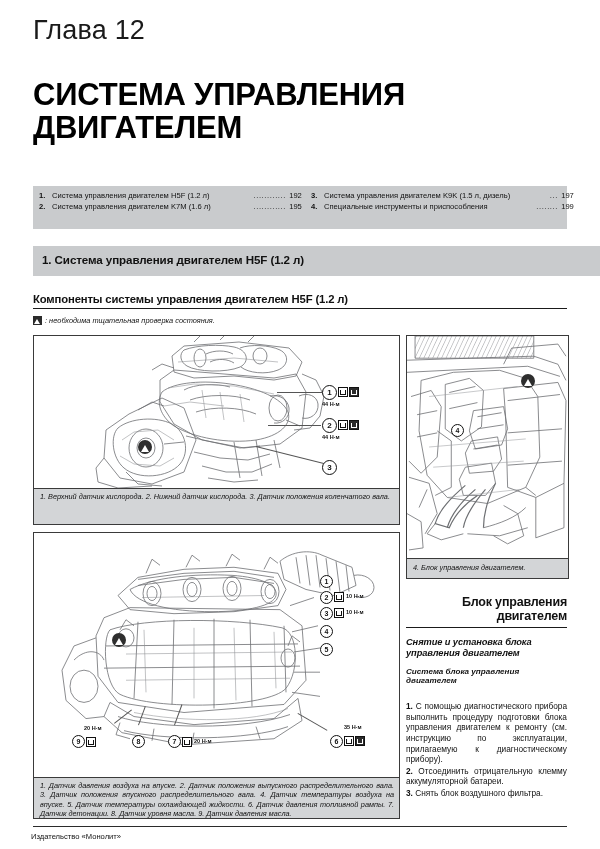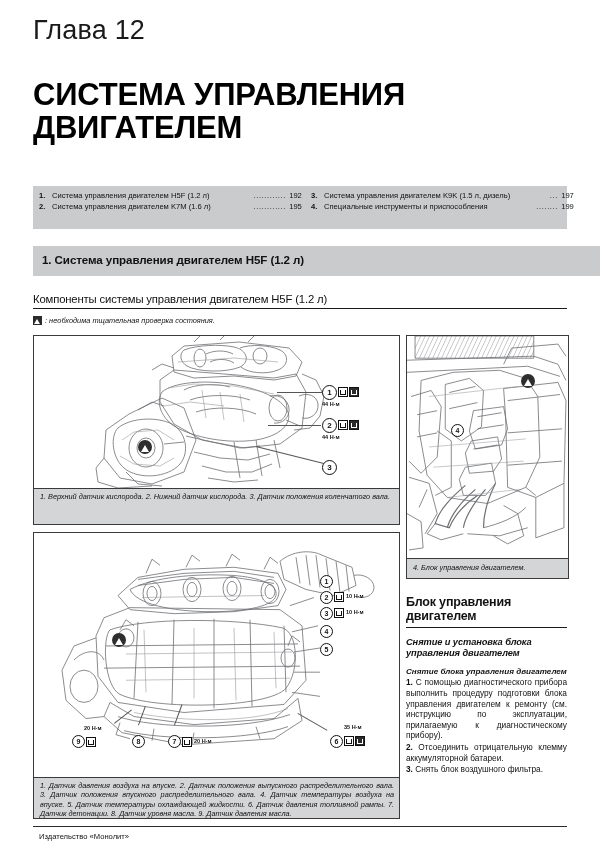--- a/index.html
+++ b/index.html
@@ -43,21 +43,21 @@
     background:#c9cbcd;
   }
   .sec-bar .t{
     position:absolute;left:9px;top:7px;
     font-size:11.6px;font-weight:bold;letter-spacing:-.1px;
   }
 
   
   .sub-head{
     position:absolute;left:33px;top:293px;width:534px;
-    font-size:11.3px;font-weight:normal;letter-spacing:-.15px;
+    font-size:11.3px;font-weight:bold;letter-spacing:-.15px;
     padding-bottom:3px;border-bottom:1.6px solid #1a1a1a;
   }
   .note-line{
     position:absolute;left:33px;top:316px;
     font-size:7.4px;font-style:italic;display:flex;align-items:center;gap:3px;
   }
   .tri-ico{
     display:inline-block;width:9px;height:9px;background:#2b2b2b;
     position:relative;vertical-align:middle;
   }
@@ -89,37 +89,37 @@
 
   #fig3{left:406px;top:335px;width:161px;height:242px;}
   #fig3 .fig-img{bottom:20px;}
   #fig3 .cap{position:absolute;left:0;right:0;bottom:0;height:20px;box-sizing:border-box;
              padding-top:4px;}
 
   
   .rcol{position:absolute;left:406px;top:595px;width:161px;}
   .rcol h2{
     margin:0;font-size:12.5px;font-weight:bold;line-height:1.15;
-    letter-spacing:-.2px;padding-bottom:3px;border-bottom:1.5px solid #1a1a1a;
+    letter-spacing:-.2px;padding-bottom:3px;border-bottom:1.5px solid #1a1a1a;text-align:right;
   }
   .rcol h3{
     margin:9px 0 0 0;font-size:9.3px;font-weight:bold;font-style:italic;
     line-height:1.18;letter-spacing:-.1px;
   }
   .rcol h4{
     margin:8px 0 0 0;font-size:8.1px;font-weight:bold;font-style:italic;
     line-height:1.2;
   }
-  .steps{margin:1px 0 0 0;font-size:8.3px;line-height:1.28;text-align:justify;}
+  .steps{margin:15px 0 0 0;font-size:8.3px;line-height:1.28;text-align:justify;}
   .steps p{margin:0 0 1px 0;}
   .steps b{font-weight:bold;}
 
   
   .foot-rule{position:absolute;left:33px;top:826px;width:534px;height:1.3px;background:#2b2b2b;}
-  .footer{position:absolute;left:39px;top:832px;font-size:7.6px;}
+  .footer{position:absolute;left:31px;top:832px;font-size:7.6px;}
 
   
   .co{
     position:absolute;width:13px;height:13px;border:1.2px solid #111;
     border-radius:50%;background:#fff;font-size:8px;font-weight:bold;
     display:flex;align-items:center;justify-content:center;line-height:1;
   }
   .co.sm{width:11px;height:11px;font-size:7px;}
   .torq{position:absolute;font-size:5.5px;font-weight:bold;white-space:nowrap;}
   .lead{position:absolute;background:#555;height:1px;transform-origin:0 0;}
@@ -468,21 +468,21 @@
       </svg>
       <div class="co sm" style="left:44px;top:88px;">4</div>
       <div class="warn-tri" style="left:114px;top:38px;"></div>
     </div>
     <div class="cap">4. Блок управления двигателем.</div>
   </div>
 
   <div class="rcol">
     <h2>Блок управления двигателем</h2>
     <h3>Снятие и установка блока управления двигателем</h3>
-    <h4>Снятие блока управления двигателем</h4>
+    <h4>Система блока управления двигателем</h4>
     <div class="steps">
       <p><b>1.</b>
         <span>С помощью диагностического прибора выполнить процедуру подготовки блока управления двигателем к ремонту (см. инструкцию по эксплуатации, прилагаемую к диагностическому прибору).</span></p>
       <p><b>2.</b>
         <span>Отсоединить отрицательную клемму аккумуляторной батареи.</span></p>
       <p><b>3.</b>
         <span>Снять блок воздушного фильтра.</span></p>
     </div>
   </div>
 

